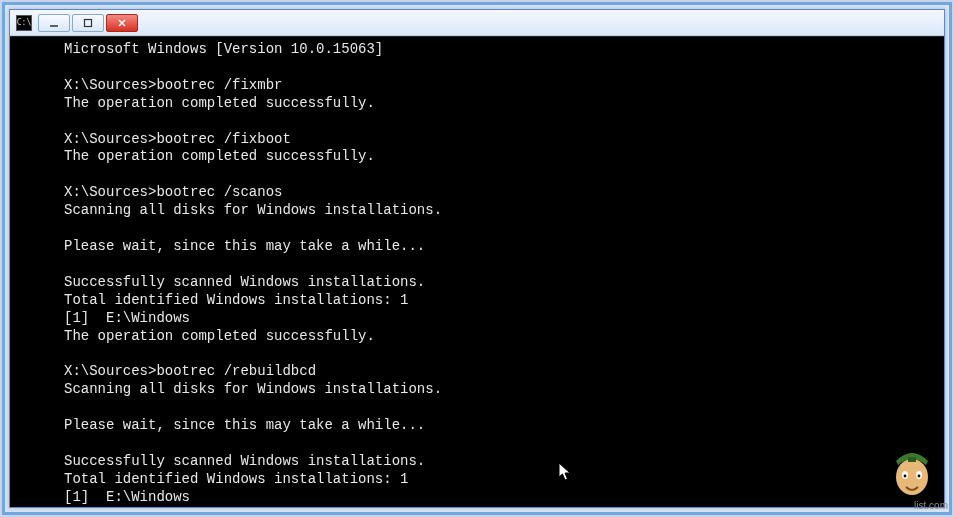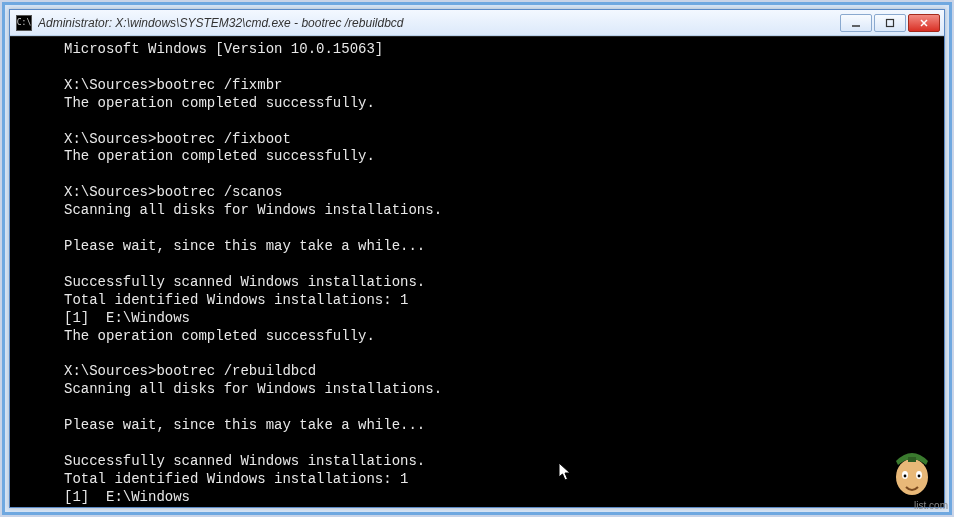--- a/index.html
+++ b/index.html
@@ -121,21 +121,20 @@
   }
 </style>
 </head>
 <body>
 
 <div class="outer-frame">
   <div class="window">
 
     <div class="titlebar">
       <div class="icon">C:\</div>
-      <div class="title">Administrator: X:\windows\SYSTEM32\cmd.exe - bootrec /rebuildbcd</div>
       <div class="win-controls">
         <div class="win-btn" title="minimize">
           <svg viewBox="0 0 10 10">
               <line x1="1" y1="8" x2="9" y2="8" stroke="#333" stroke-width="1.5"></line>
             </svg>
         </div>
         <div class="win-btn" title="maximize">
           <svg viewBox="0 0 10 10">
               <rect x="1.5" y="1.5" width="7" height="7" fill="none" stroke="#333" stroke-width="1.2"></rect>
             </svg>

